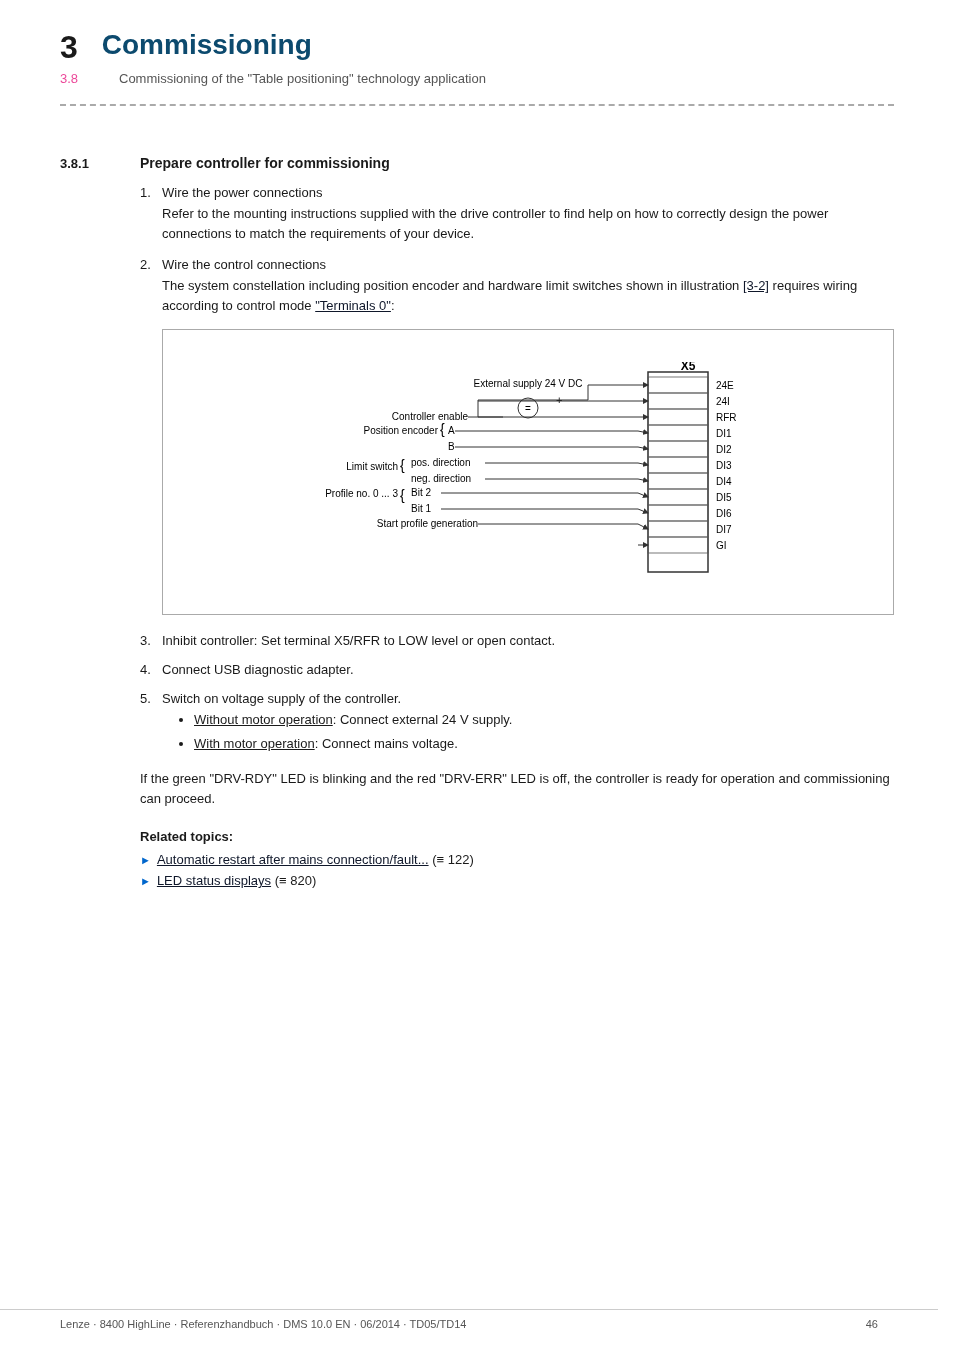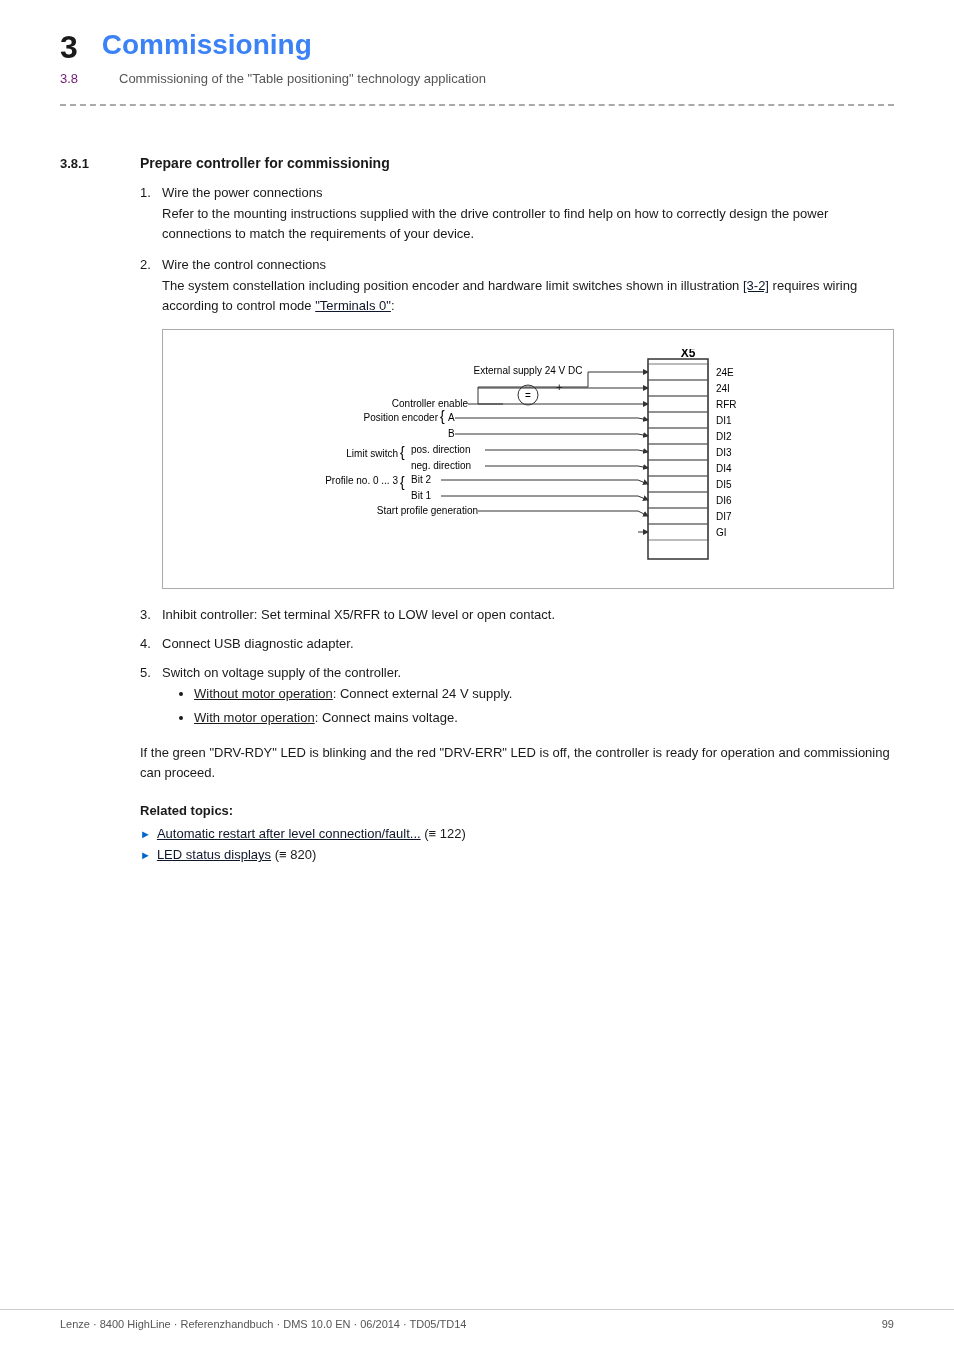--- a/index.html
+++ b/index.html
@@ -29,31 +29,31 @@
     .chapter-number {
       font-size: 32px;
       font-weight: bold;
       color: #1a1a1a;
       margin-right: 24px;
       line-height: 1.1;
     }
     .chapter-title {
       font-size: 28px;
       font-weight: bold;
-      color: #3b82f6;
+      color: #0c4a6e;
       line-height: 1.1;
     }
     .section-header {
       display: flex;
       align-items: center;
       margin-bottom: 16px;
     }
     .section-number {
       font-size: 13px;
-      color: #701a75;
+      color: #ec4899;
       margin-right: 24px;
       min-width: 35px;
     }
     .section-title-text {
       font-size: 13px;
       color: #555;
     }
 
     
     .dashed-divider {
@@ -97,21 +97,21 @@
     a {
       color: #0066cc;
       text-decoration: none;
     }
 
     
     .diagram-box {
       border: 1px solid #aaa;
       background: #fff;
       margin: 14px 0 18px 0;
-      padding: 19px 20px;
+      padding: 32px 20px;
       display: flex;
       align-items: center;
       justify-content: center;
     }
 
     
     .diagram-svg {
       width: 560px;
       height: 220px;
     }
@@ -141,21 +141,21 @@
       color: #0066cc;
       margin-right: 6px;
       font-size: 11px;
     }
 
     
     .page-footer {
       position: absolute;
       bottom: 20px;
       left: 0;
-      right: 0;
+      right: 16px;
       padding: 0 60px;
       display: flex;
       justify-content: space-between;
       align-items: flex-start;
       border-top: 1px solid #ccc;
       padding-top: 8px;
       gap: 8px;
     }
     .footer-text {
       font-size: 11px;
@@ -374,28 +374,28 @@
     </div>
 
     <div class="info-paragraph">
       If the green "DRV-RDY" LED is blinking and the red "DRV-ERR" LED is off, the controller is ready for operation and commissioning can proceed.
     </div>
 
     <div class="related-section">
       <div class="related-topics-label">Related topics:</div>
       <div class="related-link-item">
         <span class="arrow-icon">►</span>
-        <a class="underline-link">Automatic restart after level connection/fault...</a>&nbsp;<span>(≡ 122)</span>
+        <a class="underline-link">Automatic restart after mains connection/fault...</a>&nbsp;<span>(≡ 122)</span>
       </div>
       <div class="related-link-item">
         <span class="arrow-icon">►</span>
         <a class="underline-link">LED status displays</a>&nbsp;<span>(≡ 820)</span>
       </div>
     </div>
 
   </div>
 
   <div class="page-footer">
     <div class="footer-text">Lenze · 8400 HighLine · Referenzhandbuch · DMS 10.0 EN · 06/2014 · TD05/TD14</div>
-    <div class="footer-page">99</div>
+    <div class="footer-page">46</div>
   </div>
 
 </div>
 
 </body></html>

